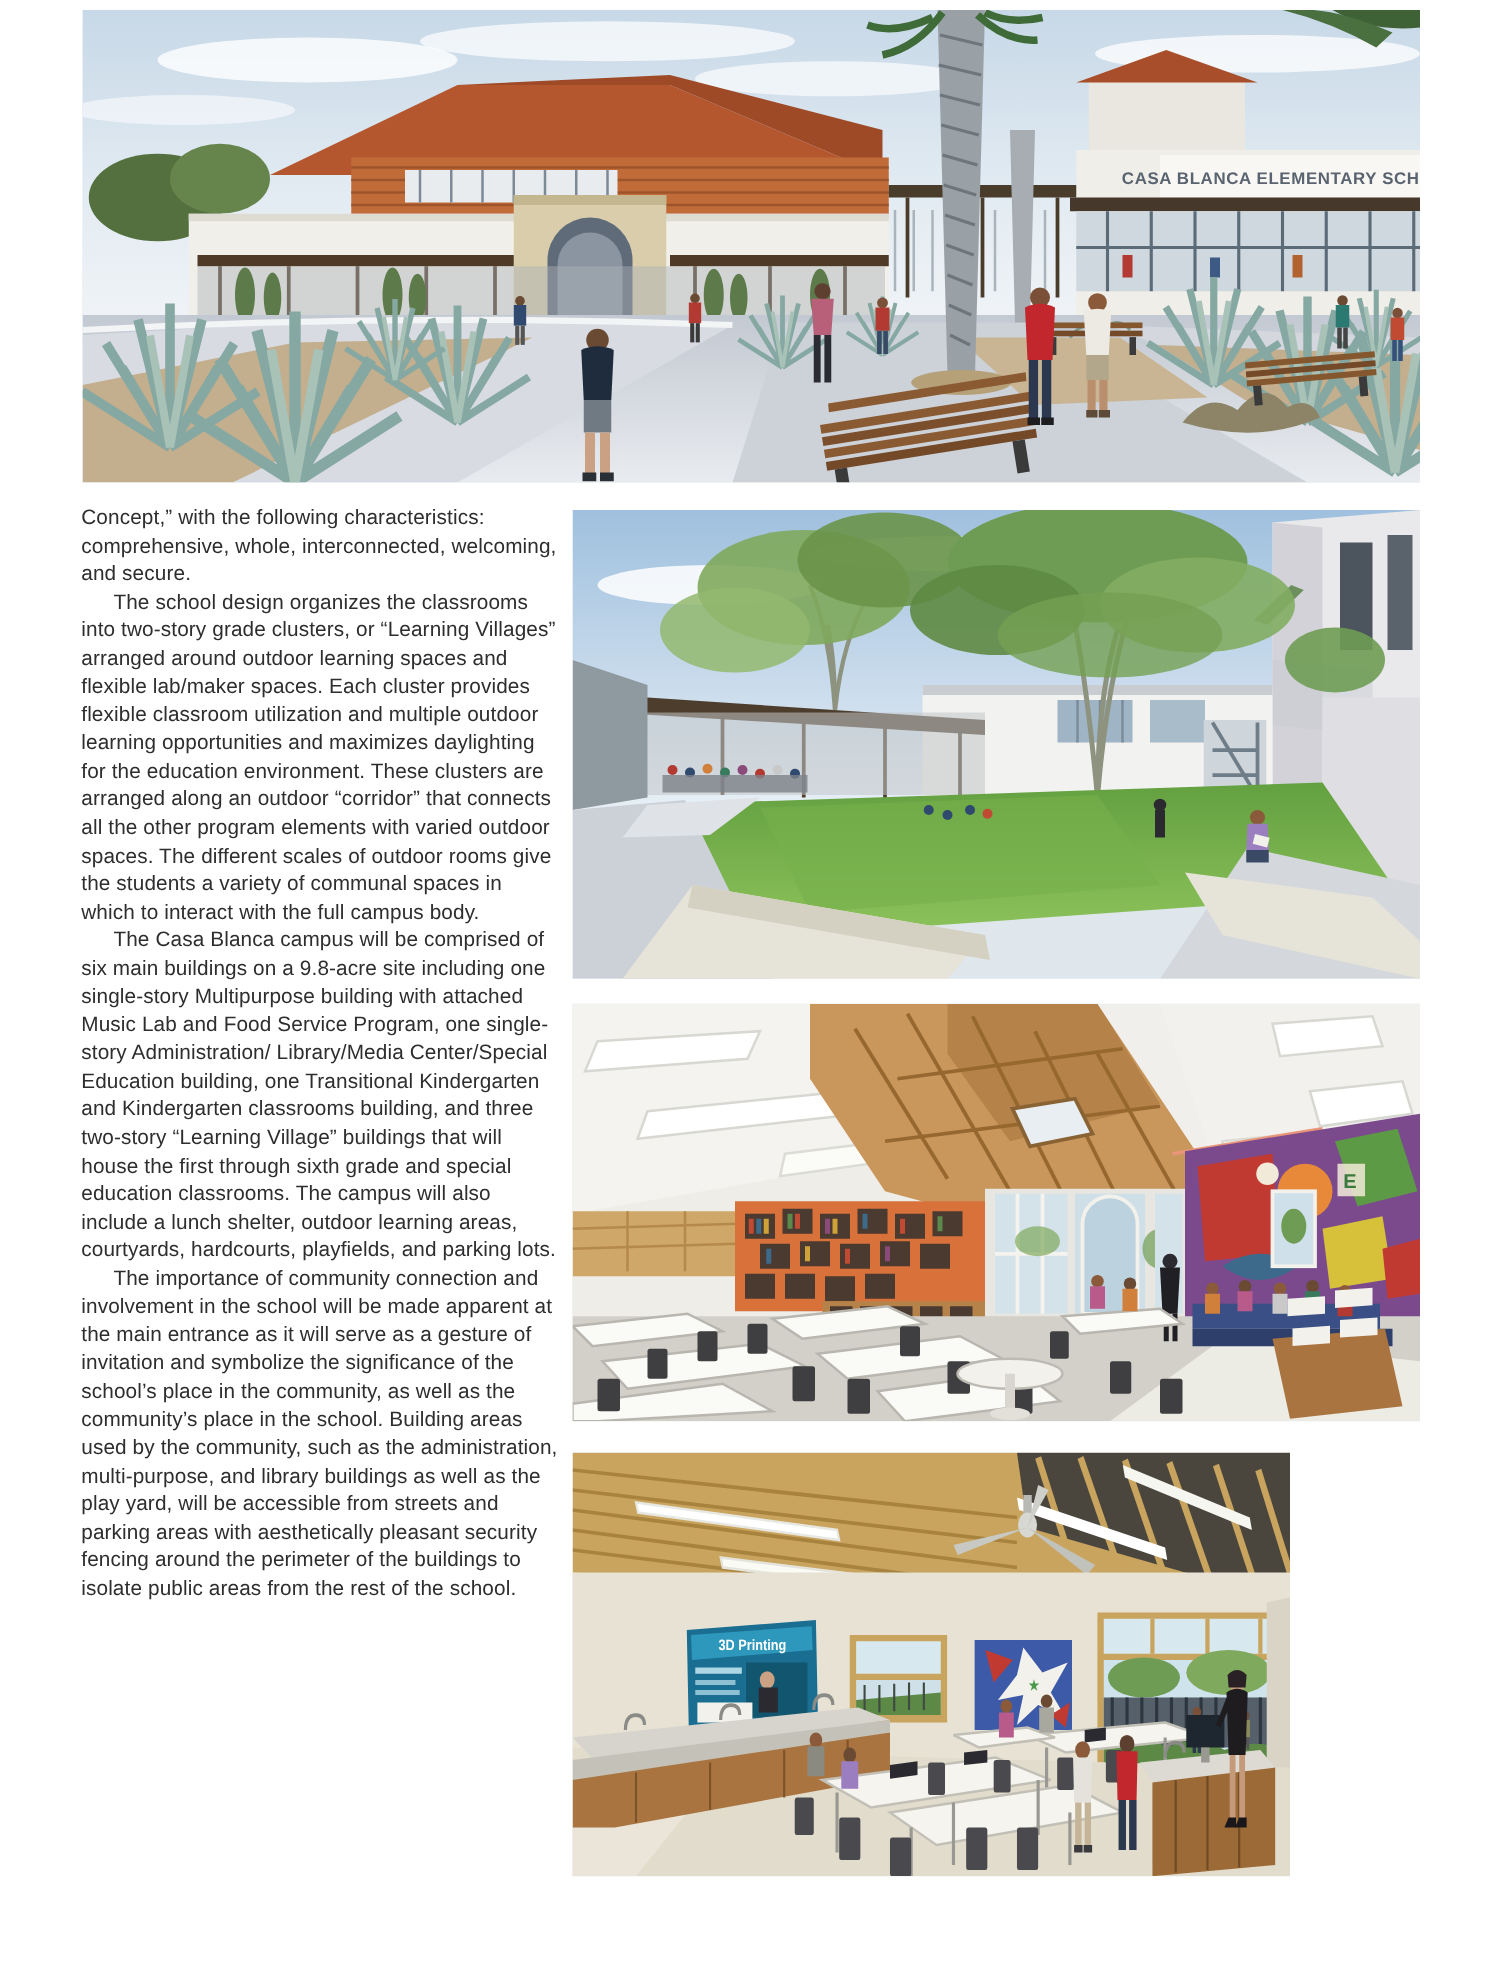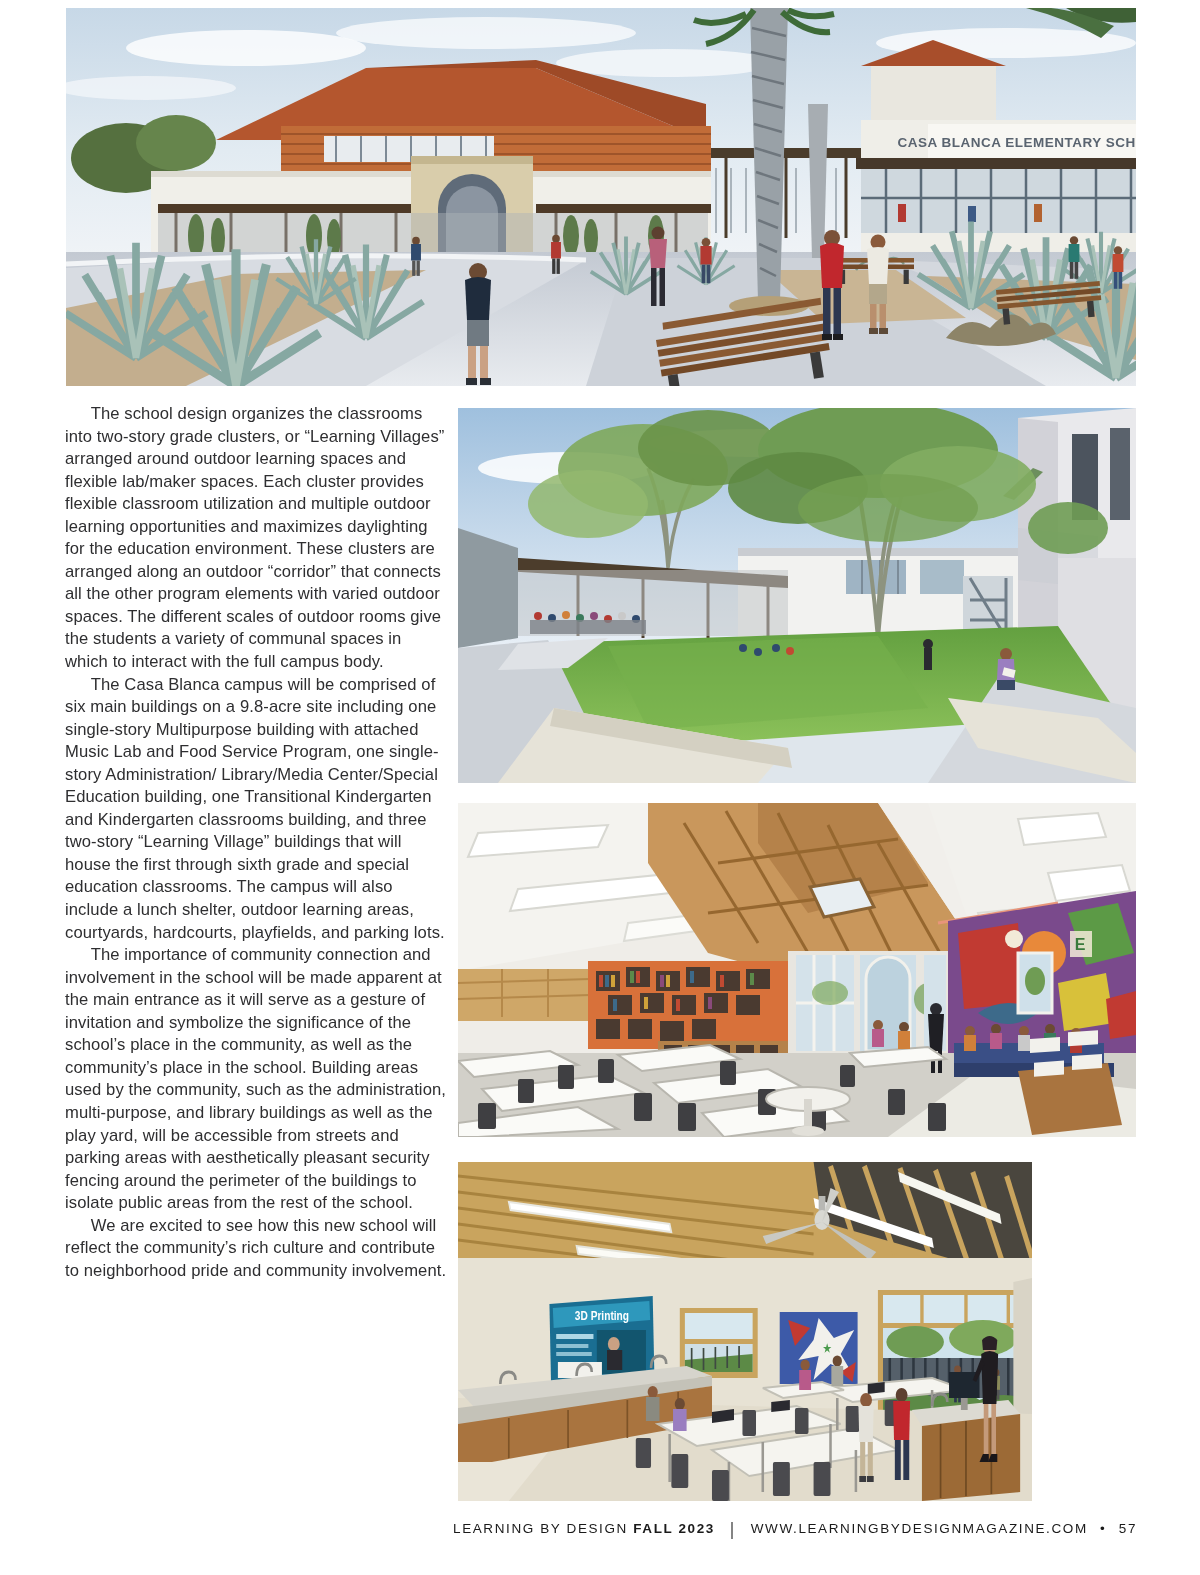--- a/index.html
+++ b/index.html
@@ -265,24 +265,24 @@
             <circle cx="0" cy="-6" r="7" fill="#7a5138"></circle>
             <rect x="-9" y="0" width="18" height="30" fill="#c14a32"></rect>
             <rect x="-7" y="30" width="6" height="28" fill="#35507a"></rect>
             <rect x="1" y="30" width="6" height="28" fill="#35507a"></rect>
           </g>
     </g>
   </svg>
   </div>
 
   <div id="textcol">
+      <p>Concept,” with the following characteristics: comprehensive, whole, interconnected, welcoming, and secure.</p>
       <p class="ind">The school design organizes the classrooms into two-story grade clusters, or “Learning Villages” arranged around outdoor learning spaces and flexible lab/maker spaces. Each cluster provides flexible classroom utilization and multiple outdoor learning opportunities and maximizes daylighting for the education environment. These clusters are arranged along an outdoor “corridor” that connects all the other program elements with varied outdoor spaces. The different scales of outdoor rooms give the students a variety of communal spaces in which to interact with the full campus body.</p>
       <p class="ind">The Casa Blanca campus will be comprised of six main buildings on a 9.8-acre site including one single-story Multipurpose building with attached Music Lab and Food Service Program, one single-story Administration/ Library/Media Center/Special Education building, one Transitional Kindergarten and Kindergarten classrooms building, and three two-story “Learning Village” buildings that will house the first through sixth grade and special education classrooms. The campus will also include a lunch shelter, outdoor learning areas, courtyards, hardcourts, playfields, and parking lots.</p>
       <p class="ind">The importance of community connection and involvement in the school will be made apparent at the main entrance as it will serve as a gesture of invitation and symbolize the significance of the school’s place in the community, as well as the community’s place in the school. Building areas used by the community, such as the administration, multi-purpose, and library buildings as well as the play yard, will be accessible from streets and parking areas with aesthetically pleasant security fencing around the perimeter of the buildings to isolate public areas from the rest of the school.</p>
-      <p class="ind">We are excited to see how this new school will reflect the community’s rich culture and contribute to neighborhood pride and community involvement.</p>
     </div>
 
   <div class="photo" id="courtyard">
   <svg viewBox="0 0 678 375" preserveAspectRatio="none">
     <defs>
       <linearGradient id="cSky" x1="0" y1="0" x2="0" y2="1">
         <stop offset="0" stop-color="#9fc0de"></stop>
             <stop offset="1" stop-color="#e8eff6"></stop>
       </linearGradient>
       <linearGradient id="cLawn" x1="0" y1="0" x2="0" y2="1">
@@ -795,22 +795,14 @@
         <rect x="-7" y="46" width="5.5" height="52" fill="#c49a7a"></rect>
             <rect x="2" y="46" width="5.5" height="52" fill="#c49a7a"></rect>
         <polygon points="-8,96 -1,96 -1,104 -12,104" fill="#1a171a"></polygon>
             <polygon points="2,96 9,96 9,104 -2,104" fill="#1a171a"></polygon>
         <path d="M-10,0 L-20,22 L-16,24 L-6,6 Z" fill="#1f1c20"></path>
       </g>
     </g>
   </svg>
   </div>
 
-  <div id="footer">
-    <span>LEARNING BY DESIGN</span> 
-    <span class="b">FALL 2023</span>
-    <span class="sep">|</span>
-    <span>WWW.LEARNINGBYDESIGNMAGAZINE.COM</span>
-    <span class="dot">•</span>
-    <span>57</span>
-  </div>
 
 </div>
 
 </body></html>

